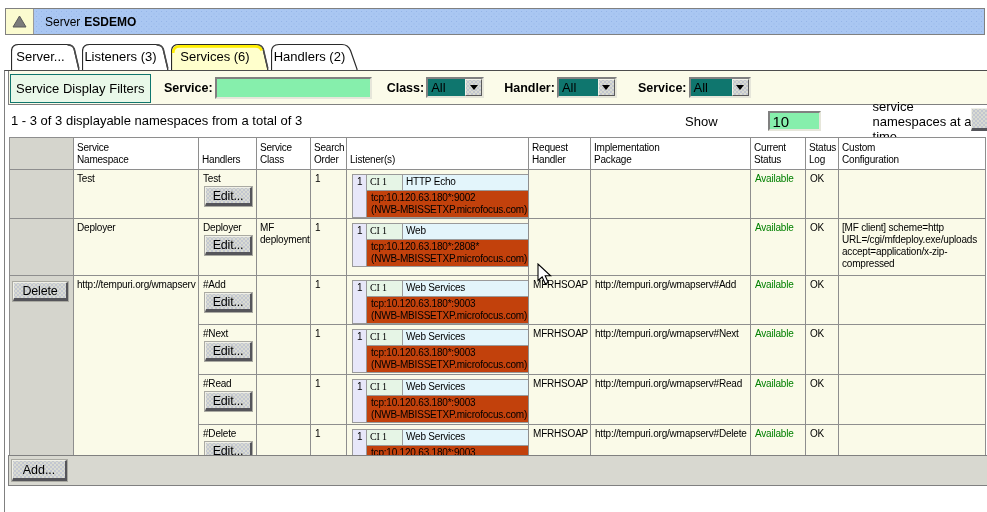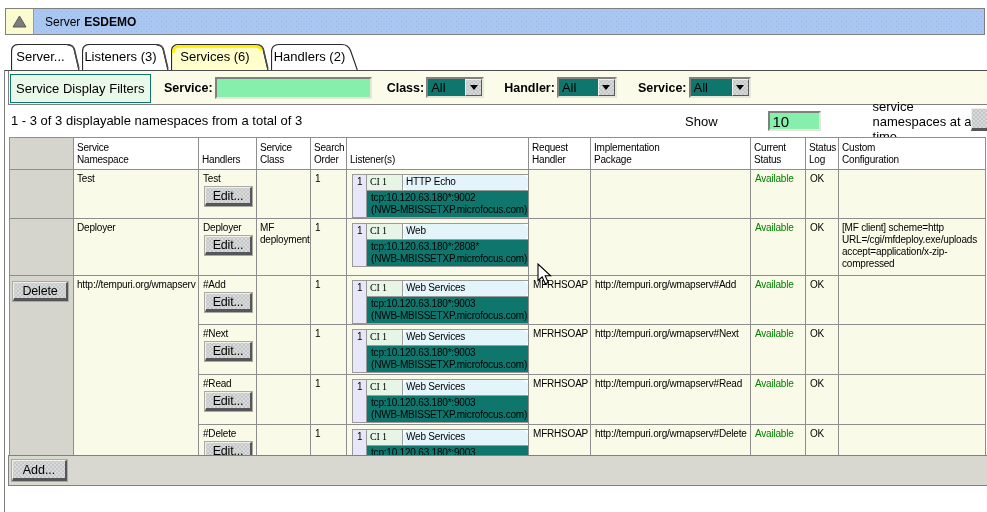--- a/index.html
+++ b/index.html
@@ -150,22 +150,22 @@
 
   
   table.lst {
     border-collapse: collapse; table-layout: fixed; width: 176px;
     font-size: 10px; letter-spacing: -0.2px; line-height: 12px; margin: 1px 0 0 5px;
     background: #fff;
   }
   table.lst td { border: 1px solid #9a9a9a; padding: 1px 3px; vertical-align: top; overflow: hidden; }
   table.lst td.num { background: #e7e7f9; text-align: left; padding-left: 4px; }
   table.lst td.ci { background: #e6f5e6; font-family: Liberation Serif, serif; }
-  table.lst td.typ { background: #e3f5fb; border-radius: 8px; }
-  table.lst td.addr { background: #0f766e; white-space: pre; padding-left: 4px; }
+  table.lst td.typ { background: #e3f5fb; }
+  table.lst td.addr { background: #c2410c; white-space: pre; padding-left: 4px; }
 
   
   .bottomstrip {
     position: absolute; left: 8px; top: 455px; width: 979px; height: 31px;
     background: #d8d8d0; border: 1px solid #808080; border-right: none;
   }
   .bottomstrip .btn.add { position: absolute; left: 3px; top: 4px; }
 
   
   .cursor { position: absolute; left: 537px; top: 263px; }

